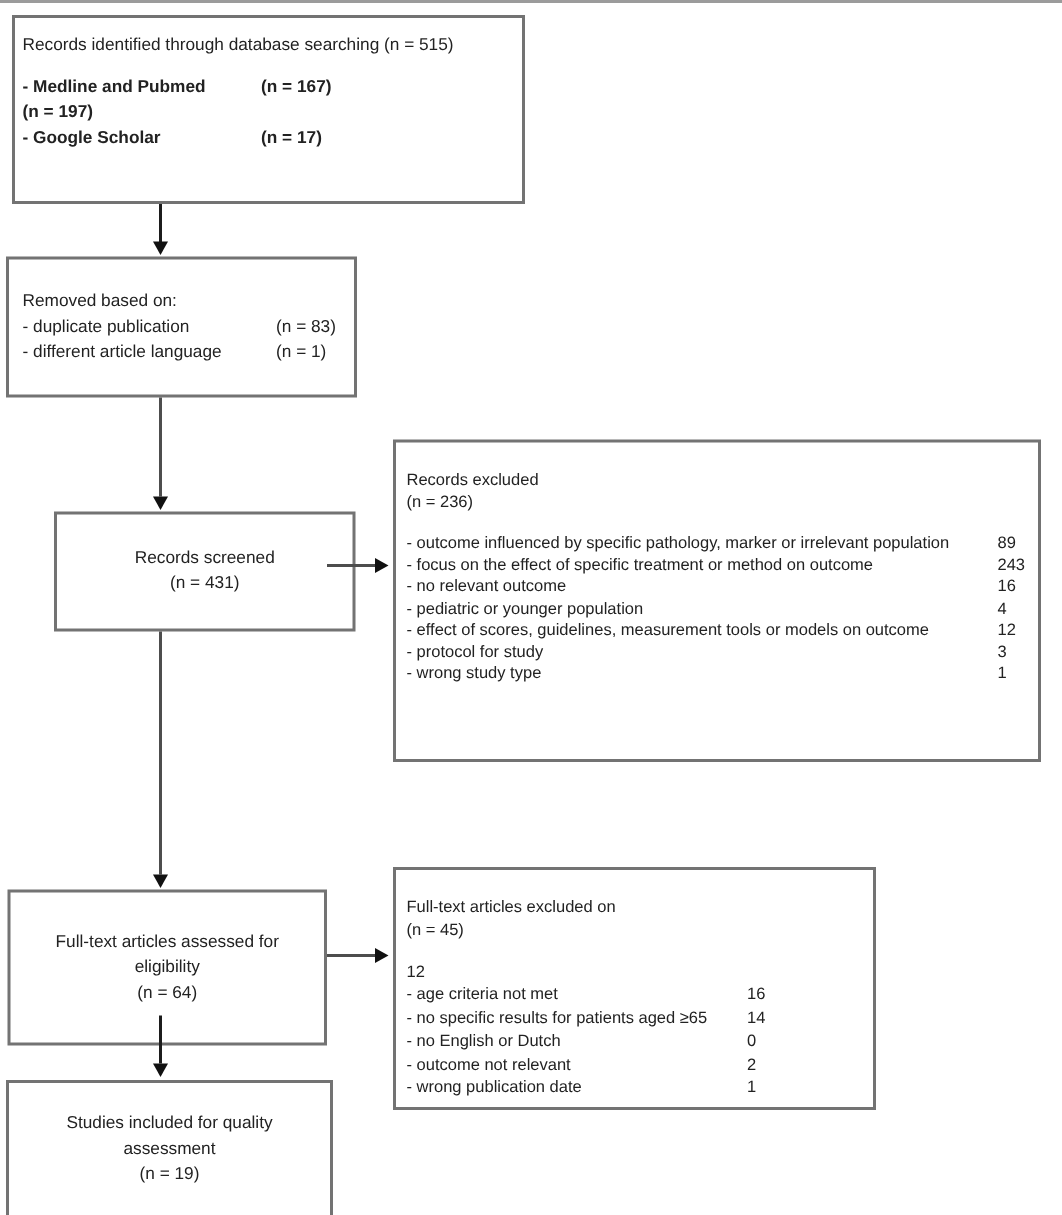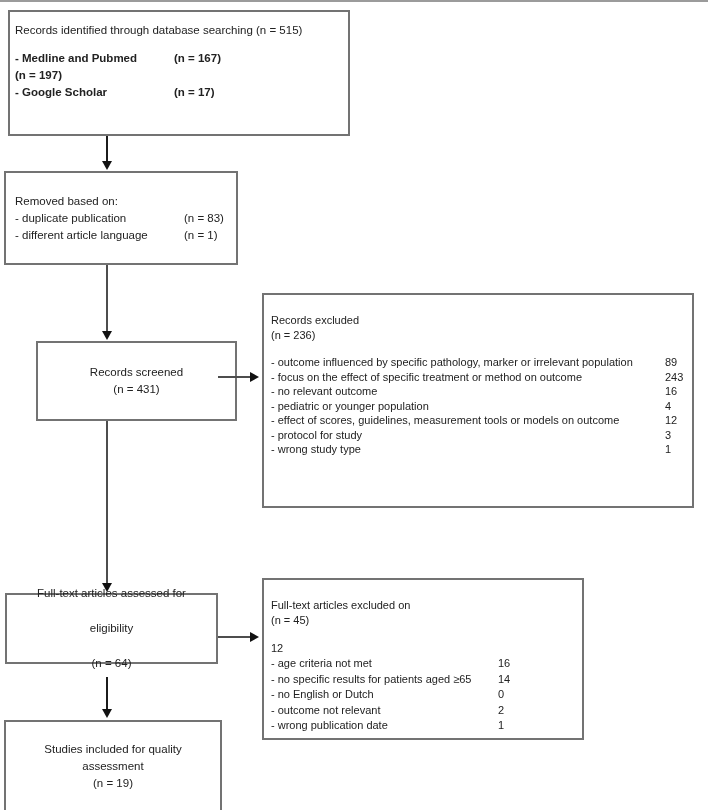--- a/index.html
+++ b/index.html
@@ -14,21 +14,21 @@
   .box {
     position:absolute; box-sizing:border-box;
     background:#ffffff; border:2px solid #737373;
   }
   .box.centered { display:flex; flex-direction:column; align-items:center; justify-content:center; text-align:center; line-height:17px; }
 
   
   .box-identified { left:8px; top:10px; width:342px; height:126px; padding:11px 8px 0 5px; }
   .box-removed    { left:4px; top:171px; width:234px; height:94px; padding:20px 8px 0 9px; line-height:17px; }
   .box-screened   { left:7px; top:341px; width:201px; height:80px;margin-left:29px; }
-  .box-fulltext   { left:5px; top:593px; width:213px; height:71px;gap:18px; }
+  .box-fulltext   { left:5px; top:593px; width:213px; height:104px; }
   .box-included   { left:4px; top:720px; width:218px; height:92px; }
 
   
   .box-rec-excl   { left:262px; top:293px; width:432px; height:215px; padding:18px 10px 0 7px; font-size:11px; }
   .box-ft-excl    { left:262px; top:578px; width:322px; height:162px; padding:18px 8px 0 7px; font-size:11px; }
 
   .box-title { line-height:15px; }
   .box-identified .box-title { margin-bottom:12px; line-height:15px; }
   .sub-block { margin-bottom:12px; }
   .box-ft-excl .sub-block { margin-bottom:13px; }

